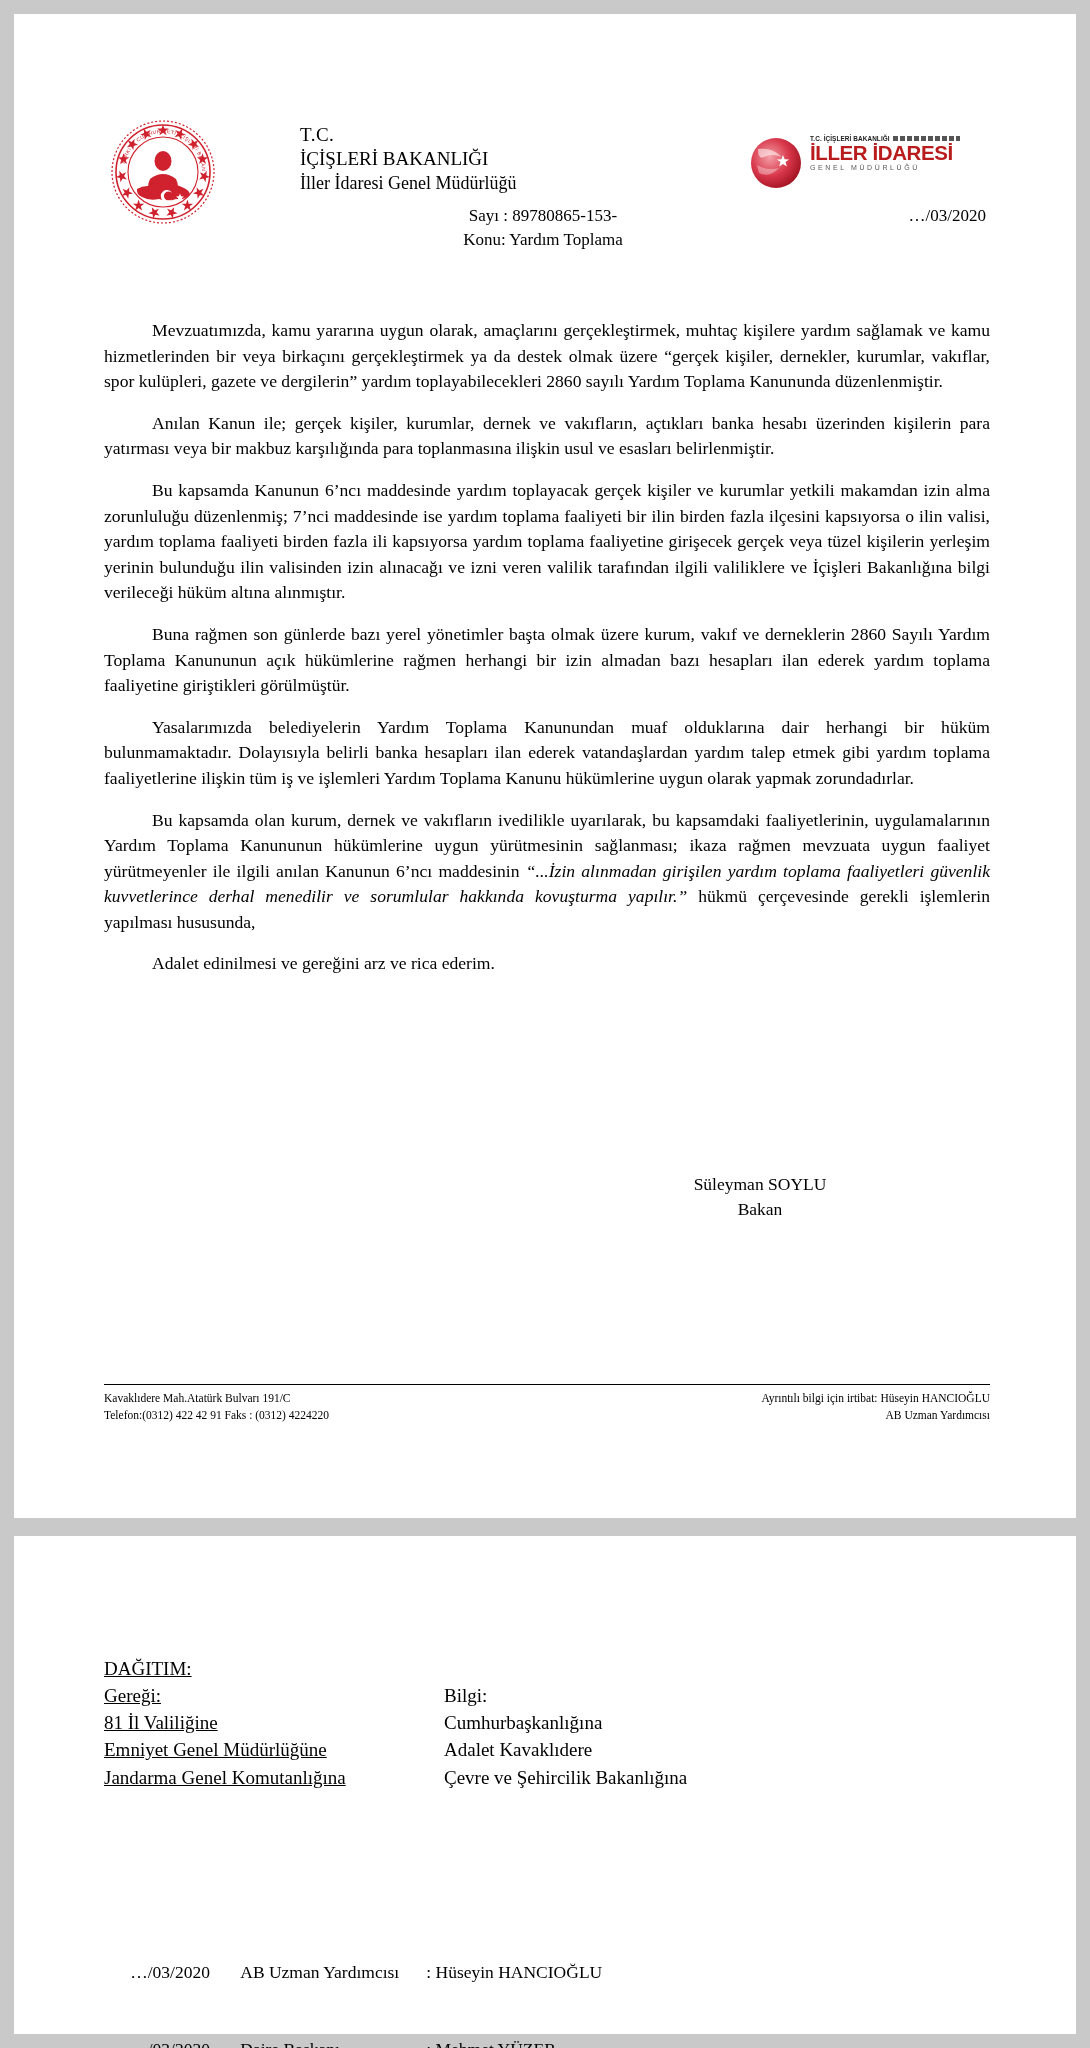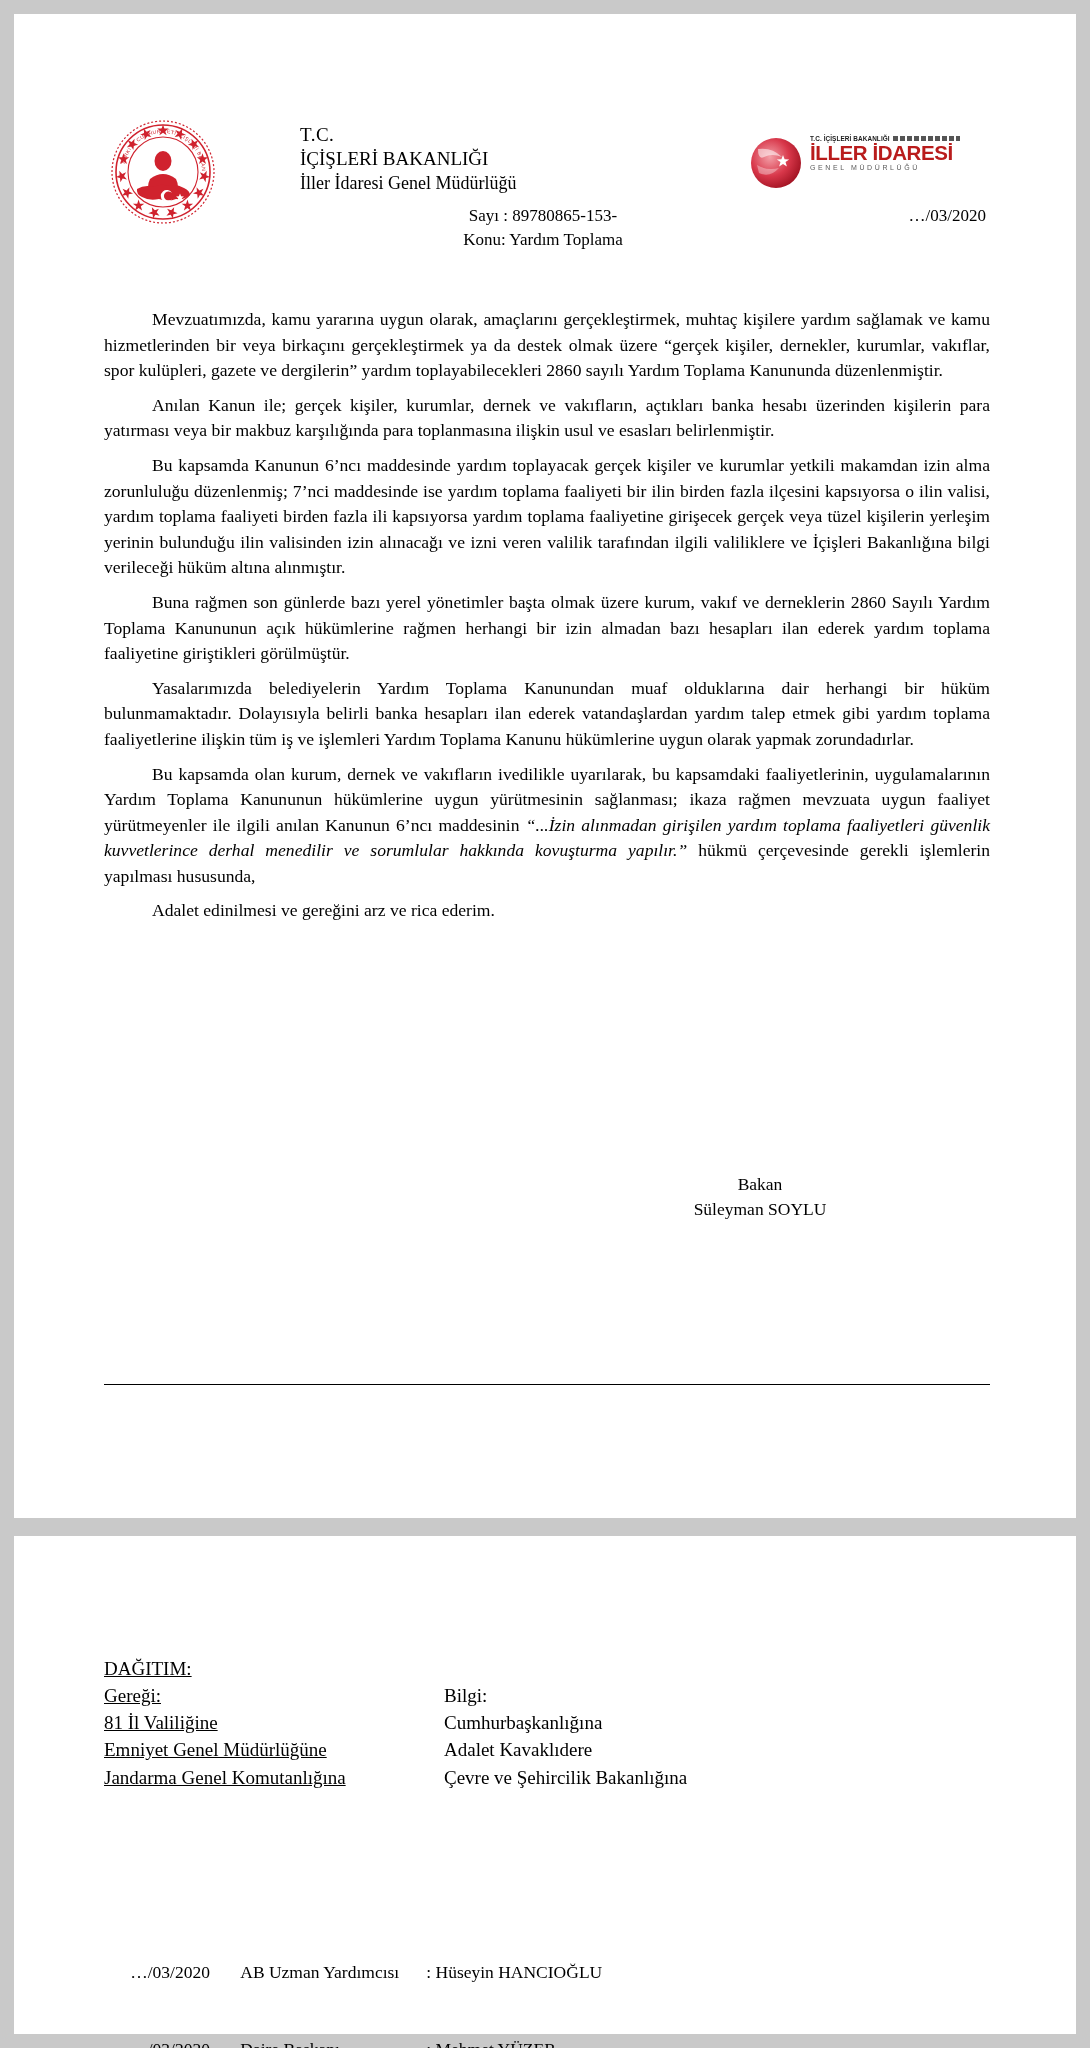--- a/index.html
+++ b/index.html
@@ -137,21 +137,21 @@
   
   .body-text {
     position: absolute;
     left: 104px; top: 302px;
     width: 886px;
     font-size: 17.6px;
     line-height: 1.455;
     text-align: justify;
   }
   .body-text p {
-    margin: 5px 0 9px 0;
+    margin: 16px 0 9px 0;
     text-indent: 48px;
   }
   .quote { font-style: italic; }
 
   
   .signature {
     position: absolute;
     left: 560px; top: 1172px;
     width: 400px;
     text-align: center;
@@ -305,25 +305,35 @@
     <p>Mevzuatımızda, kamu yararına uygun olarak, amaçlarını gerçekleştirmek, muhtaç kişilere yardım sağlamak ve kamu hizmetlerinden bir veya birkaçını gerçekleştirmek ya da destek olmak üzere “gerçek kişiler, dernekler, kurumlar, vakıflar, spor kulüpleri, gazete ve dergilerin” yardım toplayabilecekleri 2860 sayılı Yardım Toplama Kanununda düzenlenmiştir.</p>
     <p>Anılan Kanun ile; gerçek kişiler, kurumlar, dernek ve vakıfların, açtıkları banka hesabı üzerinden kişilerin para yatırması veya bir makbuz karşılığında para toplanmasına ilişkin usul ve esasları belirlenmiştir.</p>
     <p>Bu kapsamda Kanunun 6’ncı maddesinde yardım toplayacak gerçek kişiler ve kurumlar yetkili makamdan izin alma zorunluluğu düzenlenmiş; 7’nci maddesinde ise yardım toplama faaliyeti bir ilin birden fazla ilçesini kapsıyorsa o ilin valisi, yardım toplama faaliyeti birden fazla ili kapsıyorsa yardım toplama faaliyetine girişecek gerçek veya tüzel kişilerin yerleşim yerinin bulunduğu ilin valisinden izin alınacağı ve izni veren valilik tarafından ilgili valiliklere ve İçişleri Bakanlığına bilgi verileceği hüküm altına alınmıştır.</p>
     <p>Buna rağmen son günlerde bazı yerel yönetimler başta olmak üzere kurum, vakıf ve derneklerin 2860 Sayılı Yardım Toplama Kanununun açık hükümlerine rağmen herhangi bir izin almadan bazı hesapları ilan ederek yardım toplama faaliyetine giriştikleri görülmüştür.</p>
     <p>Yasalarımızda belediyelerin Yardım Toplama Kanunundan muaf olduklarına dair herhangi bir hüküm bulunmamaktadır. Dolayısıyla belirli banka hesapları ilan ederek vatandaşlardan yardım talep etmek gibi yardım toplama faaliyetlerine ilişkin tüm iş ve işlemleri Yardım Toplama Kanunu hükümlerine uygun olarak yapmak zorundadırlar.</p>
     <p><span>Bu kapsamda olan kurum, dernek ve vakıfların ivedilikle uyarılarak, bu kapsamdaki faaliyetlerinin, uygulamalarının Yardım Toplama Kanununun hükümlerine uygun yürütmesinin sağlanması; ikaza rağmen mevzuata uygun faaliyet yürütmeyenler ile ilgili anılan Kanunun 6’ncı maddesinin </span><span class="quote">“...İzin alınmadan girişilen yardım toplama faaliyetleri güvenlik kuvvetlerince derhal menedilir ve sorumlular hakkında kovuşturma yapılır.”</span><span> hükmü çerçevesinde gerekli işlemlerin yapılması hususunda,</span></p>
     <p>Adalet edinilmesi ve gereğini arz ve rica ederim.</p>
   </div>
 
   <div class="signature">
+    <div>Süleyman SOYLU</div>
     <div>Bakan</div>
-    <div>Süleyman SOYLU</div>
   </div>
 
   <div class="footer-rule"></div>
+  <div class="footer">
+    <div class="footer-left">
+      <div>Kavaklıdere Mah.Atatürk Bulvarı 191/C</div>
+      <div>Telefon:(0312) 422 42 91  Faks : (0312) 4224220</div>
+    </div>
+    <div class="footer-right">
+      <div>Ayrıntılı bilgi için irtibat: Hüseyin HANCIOĞLU</div>
+      <div>AB Uzman Yardımcısı</div>
+    </div>
+  </div>
 
   <div class="dist">
     <div class="dist-col-left">
       <div class="head">DAĞITIM:</div>
       <div>Gereği:</div>
       <div>81 İl Valiliğine</div>
       <div>Emniyet Genel Müdürlüğüne</div>
       <div>Jandarma Genel Komutanlığına</div>
     </div>
     <div class="dist-col-right">

